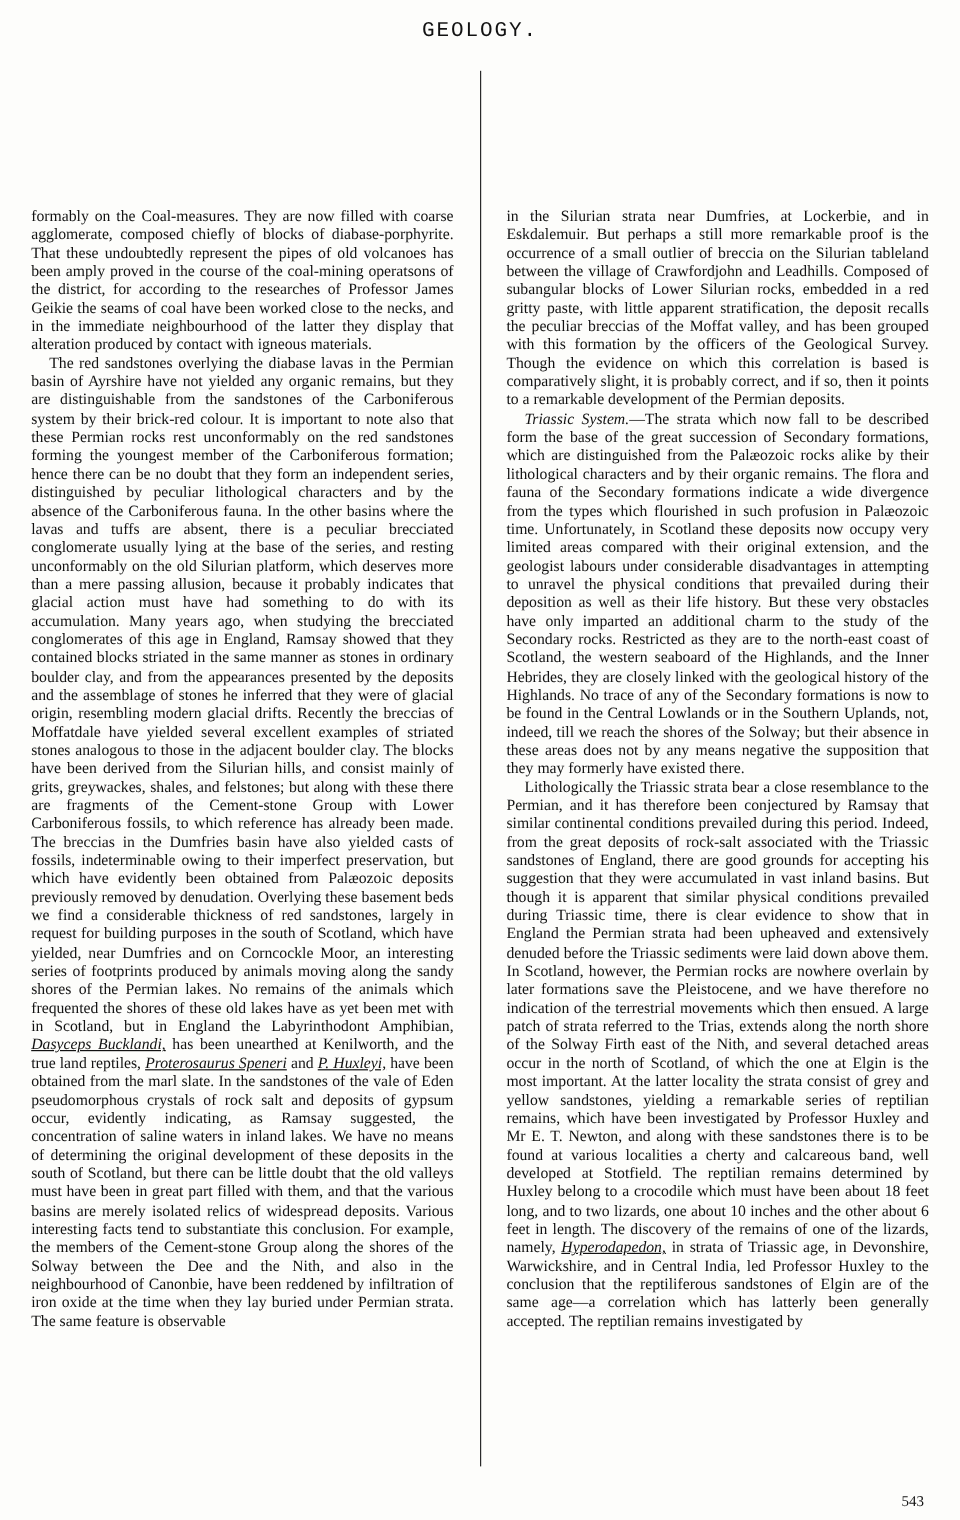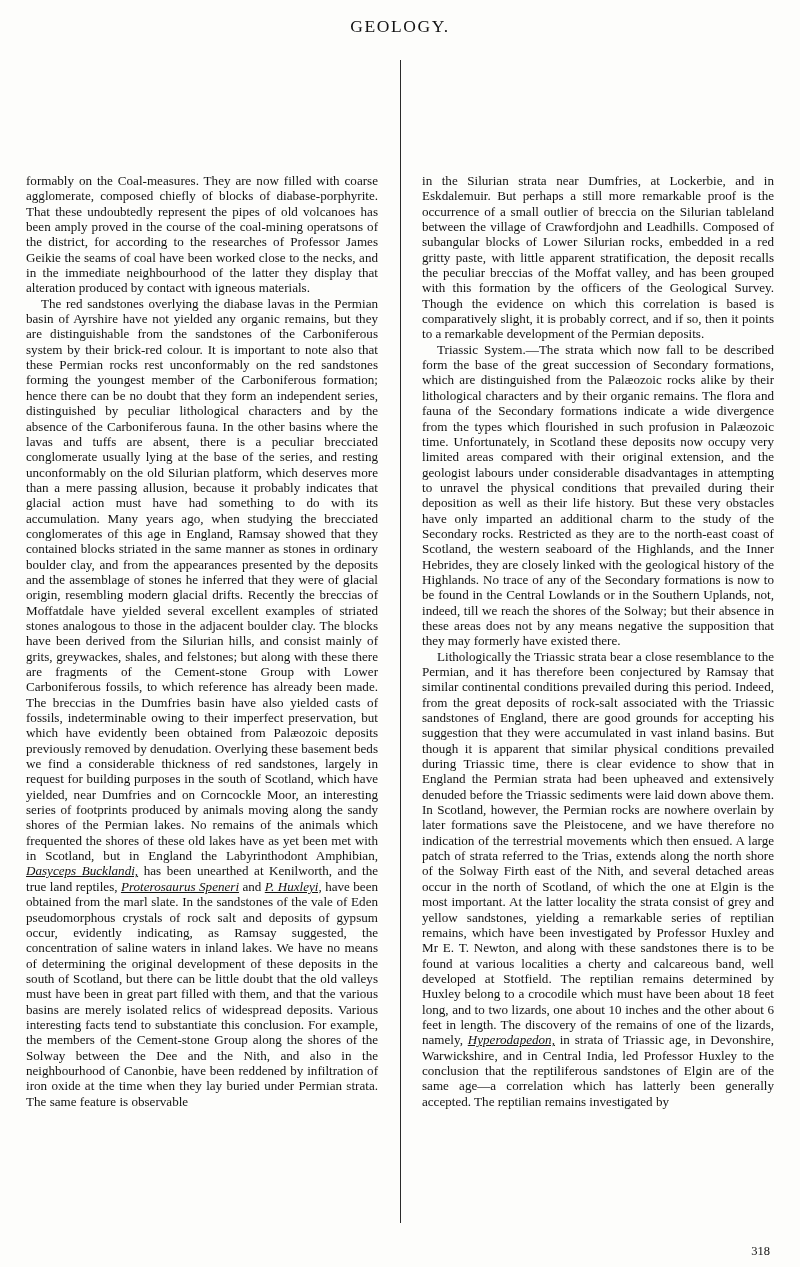--- a/index.html
+++ b/index.html
@@ -20,21 +20,21 @@
     box-sizing: border-box;
     padding: 14px 26px 10px 26px;
     background: #fdfdfb;
   }
   .page-header {
     text-align: center;
     font-size: 17.5px;
     letter-spacing: 1.6px;
     font-weight: 400;
     margin: 2px 0 14px 0;
-    font-family: Liberation Serif, serif;
+    font-family: Liberation Mono, monospace;
   }
   .columns {
     display: flex;
     flex-direction: row;
     align-items: center;
     justify-content: space-between;
     height: 1180px;
   }
   .column {
     width: 352px;
@@ -53,20 +53,21 @@
     line-height: 15.35px;
     text-align: justify;
     text-justify: inter-word;
     hyphens: manual;
     font-family: "Liberation Serif", "DejaVu Serif", serif;
   }
   .column p.indent {
     text-indent: 15px;
   }
   .sc {
+    font-style: italic;
   }
   .ital {
     font-style: italic;
     text-decoration: underline;
   }
   .page-number {
     position: absolute;
     right: 30px;
     bottom: 8px;
     font-size: 12.5px;
@@ -90,14 +91,14 @@
     <div class="col-divider"></div>
 
     <div class="column">
       <p class="para">in the Silurian strata near Dumfries, at Lockerbie, and in Eskdalemuir. But perhaps a still more remarkable proof is the occurrence of a small outlier of breccia on the Silurian tableland between the village of Crawfordjohn and Leadhills. Composed of subangular blocks of Lower Silurian rocks, embedded in a red gritty paste, with little apparent stratification, the deposit recalls the peculiar breccias of the Moffat valley, and has been grouped with this formation by the officers of the Geological Survey. Though the evidence on which this correlation is based is comparatively slight, it is probably correct, and if so, then it points to a remarkable development of the Permian deposits.</p>
       <p class="para indent"><span class="sc">Triassic System.</span><span>—The strata which now fall to be described form the base of the great succession of Secondary formations, which are distinguished from the Palæozoic rocks alike by their lithological characters and by their organic remains. The flora and fauna of the Secondary formations indicate a wide divergence from the types which flourished in such profusion in Palæozoic time. Unfortunately, in Scotland these deposits now occupy very limited areas compared with their original extension, and the geologist labours under considerable disadvantages in attempting to unravel the physical conditions that prevailed during their deposition as well as their life history. But these very obstacles have only imparted an additional charm to the study of the Secondary rocks. Restricted as they are to the north-east coast of Scotland, the western seaboard of the Highlands, and the Inner Hebrides, they are closely linked with the geological history of the Highlands. No trace of any of the Secondary formations is now to be found in the Central Lowlands or in the Southern Uplands, not, indeed, till we reach the shores of the Solway; but their absence in these areas does not by any means negative the supposition that they may formerly have existed there.</span></p>
       <p class="para indent"><span>Lithologically the Triassic strata bear a close resemblance to the Permian, and it has therefore been conjectured by Ramsay that similar continental conditions prevailed during this period. Indeed, from the great deposits of rock-salt associated with the Triassic sandstones of England, there are good grounds for accepting his suggestion that they were accumulated in vast inland basins. But though it is apparent that similar physical conditions prevailed during Triassic time, there is clear evidence to show that in England the Permian strata had been upheaved and extensively denuded before the Triassic sediments were laid down above them. In Scotland, however, the Permian rocks are nowhere overlain by later formations save the Pleistocene, and we have therefore no indication of the terrestrial movements which then ensued. A large patch of strata referred to the Trias, extends along the north shore of the Solway Firth east of the Nith, and several detached areas occur in the north of Scotland, of which the one at Elgin is the most important. At the latter locality the strata consist of grey and yellow sandstones, yielding a remarkable series of reptilian remains, which have been investigated by Professor Huxley and Mr E. T. Newton, and along with these sandstones there is to be found at various localities a cherty and calcareous band, well developed at Stotfield. The reptilian remains determined by Huxley belong to a crocodile which must have been about 18 feet long, and to two lizards, one about 10 inches and the other about 6 feet in length. The discovery of the remains of one of the lizards, namely, </span><span class="ital">Hyperodapedon,</span><span> in strata of Triassic age, in Devonshire, Warwickshire, and in Central India, led Professor Huxley to the conclusion that the reptiliferous sandstones of Elgin are of the same age—a correlation which has latterly been generally accepted. The reptilian remains investigated by</span></p>
     </div>
 
   </div>
 
-  <div class="page-number">318</div>
+  <div class="page-number">543</div>
 </div>
 
 </body></html>

